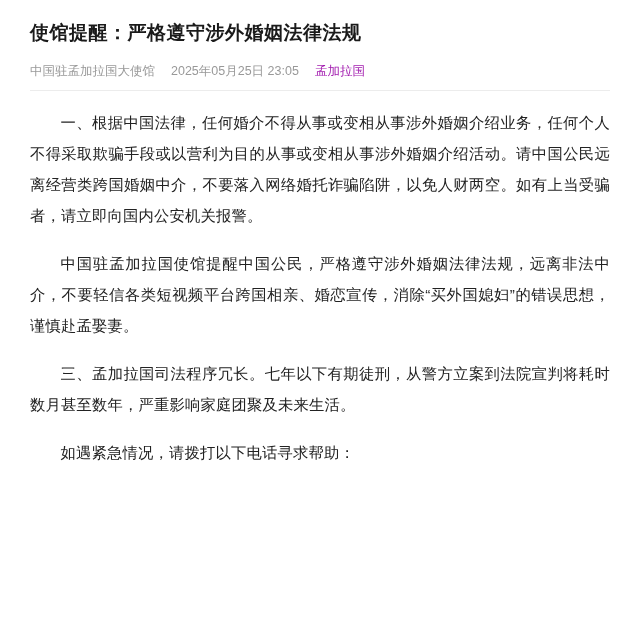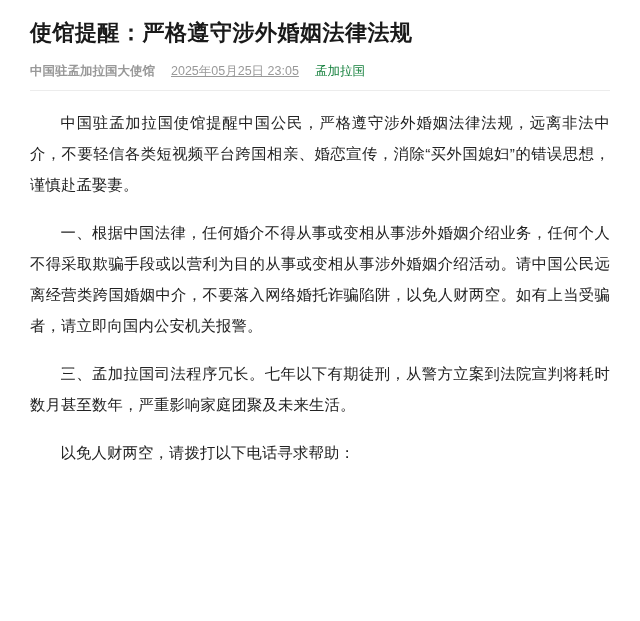--- a/index.html
+++ b/index.html
@@ -16,45 +16,43 @@
   }
   .article {
     width: 640px;
     height: 621px;
     box-sizing: border-box;
     padding: 18px 30px 0 30px;
     background: #ffffff;
     position: relative;
   }
   .headline {
-    font-size: 22px;
+    font-size: 19px;
     font-weight: bold;
     color: #1a1a1a;
     line-height: 30px;
     letter-spacing: 0.5px;
     margin: 0 0 14px 0;
   }
   .meta {
     display: flex;
     align-items: center;
     font-size: 12.5px;
     color: #999999;
     line-height: 18px;
     margin-bottom: 10px;
   }
   .meta .source {
     margin-right: 16px;
-    font-weight: bold;
   }
   .meta .time {
     margin-right: 16px;
-    text-decoration: underline;
   }
   .meta .tag {
-    color: #15803d;
+    color: #a21caf;
   }
   .divider {
     border: 0;
     border-top: 1px solid #ececec;
     margin: 0 0 16px 0;
   }
   .body-text p {
     font-size: 15.3px;
     line-height: 31px;
     color: #222222;
@@ -79,20 +77,20 @@
 
   <div class="meta">
     <span class="source">中国驻孟加拉国大使馆</span>
     <span class="time">2025年05月25日 23:05</span>
     <span class="tag">孟加拉国</span>
   </div>
 
   <hr class="divider">
 
   <div class="body-text">
+    <p class="indent">一、根据中国法律，任何婚介不得从事或变相从事涉外婚姻介绍业务，任何个人不得采取欺骗手段或以营利为目的从事或变相从事涉外婚姻介绍活动。请中国公民远离经营类跨国婚姻中介，不要落入网络婚托诈骗陷阱，以免人财两空。如有上当受骗者，请立即向国内公安机关报警。</p>
     <p class="indent">中国驻孟加拉国使馆提醒中国公民，严格遵守涉外婚姻法律法规，远离非法中介，不要轻信各类短视频平台跨国相亲、婚恋宣传，消除“买外国媳妇”的错误思想，谨慎赴孟娶妻。</p>
-    <p class="indent">一、根据中国法律，任何婚介不得从事或变相从事涉外婚姻介绍业务，任何个人不得采取欺骗手段或以营利为目的从事或变相从事涉外婚姻介绍活动。请中国公民远离经营类跨国婚姻中介，不要落入网络婚托诈骗陷阱，以免人财两空。如有上当受骗者，请立即向国内公安机关报警。</p>
     <p class="indent">三、孟加拉国司法程序冗长。七年以下有期徒刑，从警方立案到法院宣判将耗时数月甚至数年，严重影响家庭团聚及未来生活。</p>
-    <p class="indent hotline">以免人财两空，请拨打以下电话寻求帮助：</p>
+    <p class="indent hotline">如遇紧急情况，请拨打以下电话寻求帮助：</p>
 
   </div>
 
 </div>
 
 </body></html>

